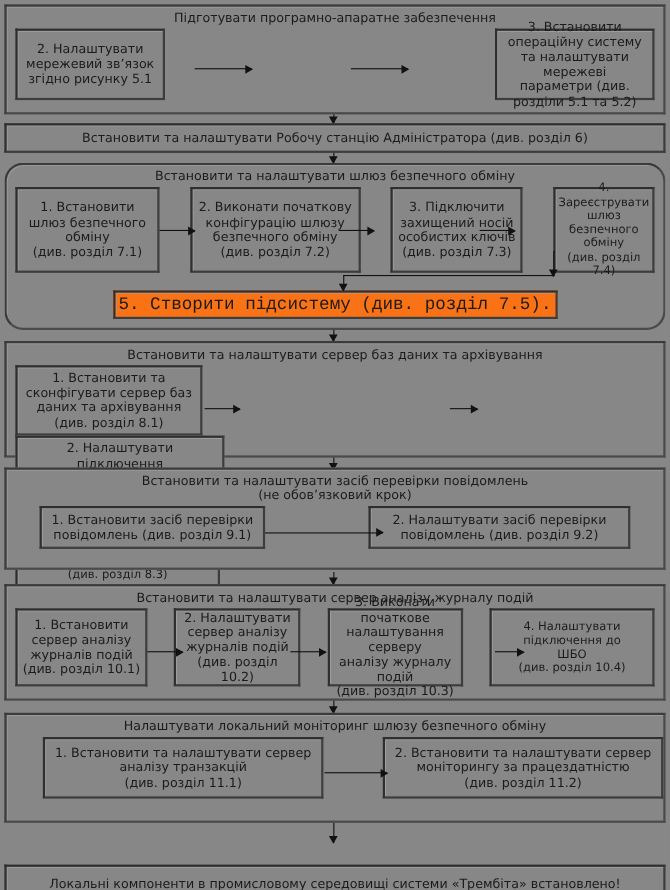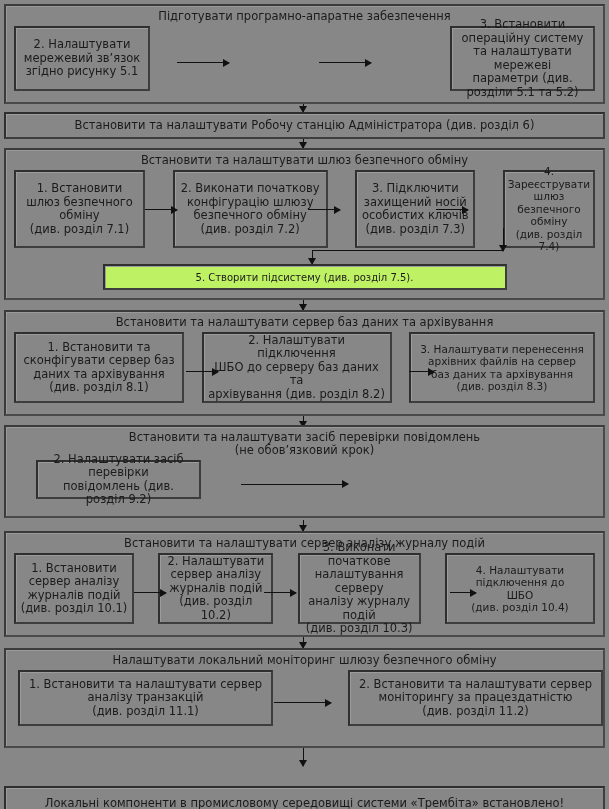--- a/index.html
+++ b/index.html
@@ -90,30 +90,31 @@
     font-size: 11.5px;
     line-height: 13.5px;
     color: #1b1b1b;
   }
 
   
   .inner-bar {
     margin: 0 auto 7px auto;
     width: 400px;
     height: 22px;
-    background: #bef264;
+    background: #f97316;
     border: 2px solid #2f2f2f;
     border-right-color: #3d3d3d;
     border-bottom-color: #3d3d3d;
     box-shadow: inset 1px 1px 0 #9c9c9c;
     display: flex;
     align-items: center;
     justify-content: center;
-    font-size: 10px;
+    font-size: 16px;
     color: #1b1b1b;
+    font-family: Liberation Mono, monospace;
   }
 
   
   .h-arrow {
     position: absolute;
     height: 0;
     border-top: 1.5px solid #111;
     top: 50%;
   }
   .h-arrow::after {
@@ -179,21 +180,21 @@
       <div class="h-arrow" style="left:313px;width:52px;"></div>
     </div>
   </div>
 
   <div class="v-arrow" style="top:104px;height:8px;"></div>
 
   <div class="wide-box" style="top:112px;height:27px;">Встановити та налаштувати Робочу станцію Адміністратора (див. розділ 6)</div>
 
   <div class="v-arrow" style="top:139px;height:9px;"></div>
 
-  <div class="group" style="top:148px;height:152px;">
+  <div class="group" style="top:148px;height:152px;border-radius:17px;">
     <div class="group-title">Встановити та налаштувати шлюз безпечного обміну</div>
     <div class="row" style="height:78px;padding-bottom:0;">
       <div class="box" style="width:131px;">1. Встановити
 шлюз безпечного
 обміну
 (див. розділ 7.1)</div>
       <div class="box" style="width:155px;">2. Виконати початкову
 конфігурацію  шлюзу
 безпечного обміну
 (див. розділ 7.2)</div>
@@ -213,21 +214,21 @@
     <div class="elbow-line" style="left:306px;top:100px;width:192px;"></div>
     <div class="elbow-down" style="left:497px;top:78px;height:23px;border-left:1.5px solid #111;"></div>
     <div class="elbow-down" style="left:306px;top:100px;height:14px;"></div>
     <div class="inner-bar" style="margin-top:16px;">5. Створити підсистему (див. розділ 7.5).</div>
   </div>
 
   <div class="v-arrow" style="top:300px;height:10px;"></div>
 
   <div class="group" style="top:310px;height:106px;">
     <div class="group-title">Встановити та налаштувати сервер баз даних та архівування</div>
-    <div class="row" style="height:78px;">
+    <div class="row" style="height:78px;flex-direction:column;">
       <div class="box" style="width:170px;">1. Встановити та
 сконфігувати сервер баз
 даних та архівування
 (див. розділ 8.1)</div>
       <div class="box" style="width:190px;">2. Налаштувати підключення
 ШБО до серверу баз даних та
 архівування (див. розділ 8.2)</div>
       <div class="box" style="width:186px;font-size:10.5px;line-height:12.5px;">3. Налаштувати перенесення
 архівних файлів на сервер
 баз даних та архівування
@@ -236,21 +237,23 @@
       <div class="h-arrow" style="left:403px;width:25px;"></div>
     </div>
   </div>
 
   <div class="v-arrow" style="top:416px;height:11px;"></div>
 
   <div class="group" style="top:425px;height:93px;">
     <div class="group-title">Встановити та налаштувати засіб перевірки повідомлень
 (не обов’язковий крок)</div>
     <div class="row" style="height:47px;padding:0 30px 8px 30px;">
-      <div class="box" style="width:165px;">2. Налаштувати засіб перевірки
+      <div class="box" style="width:205px;">1. Встановити засіб перевірки
+повідомлень (див. розділ 9.1)</div>
+      <div class="box" style="width:238px;">2. Налаштувати засіб перевірки
 повідомлень (див. розділ 9.2)</div>
       <div class="h-arrow" style="left:235px;width:107px;"></div>
     </div>
   </div>
 
   <div class="v-arrow" style="top:520px;height:11px;"></div>
 
   <div class="group" style="top:531px;height:106px;">
     <div class="group-title">Встановити та налаштувати сервер аналізу журналу подій</div>
     <div class="row" style="height:78px;">
@@ -273,21 +276,21 @@
       <div class="h-arrow" style="left:128px;width:32px;"></div>
       <div class="h-arrow" style="left:258px;width:32px;"></div>
       <div class="h-arrow" style="left:444px;width:26px;"></div>
     </div>
   </div>
 
   <div class="v-arrow" style="top:637px;height:11px;"></div>
 
   <div class="group" style="top:648px;height:100px;">
     <div class="group-title">Налаштувати  локальний моніторинг шлюзу безпечного обміну</div>
-    <div class="row" style="height:64px;padding:0 0 8px 12px;">
+    <div class="row" style="height:64px;padding:0 0 8px 12px;margin-left:21px;">
       <div class="box" style="width:255px;">1. Встановити та налаштувати сервер
 аналізу транзакцій
 (див. розділ 11.1)</div>
       <div class="box" style="width:255px;">2. Встановити та налаштувати сервер
 моніторингу за працездатністю
 (див. розділ 11.2)</div>
       <div class="h-arrow" style="left:268px;width:57px;"></div>
     </div>
   </div>
 

